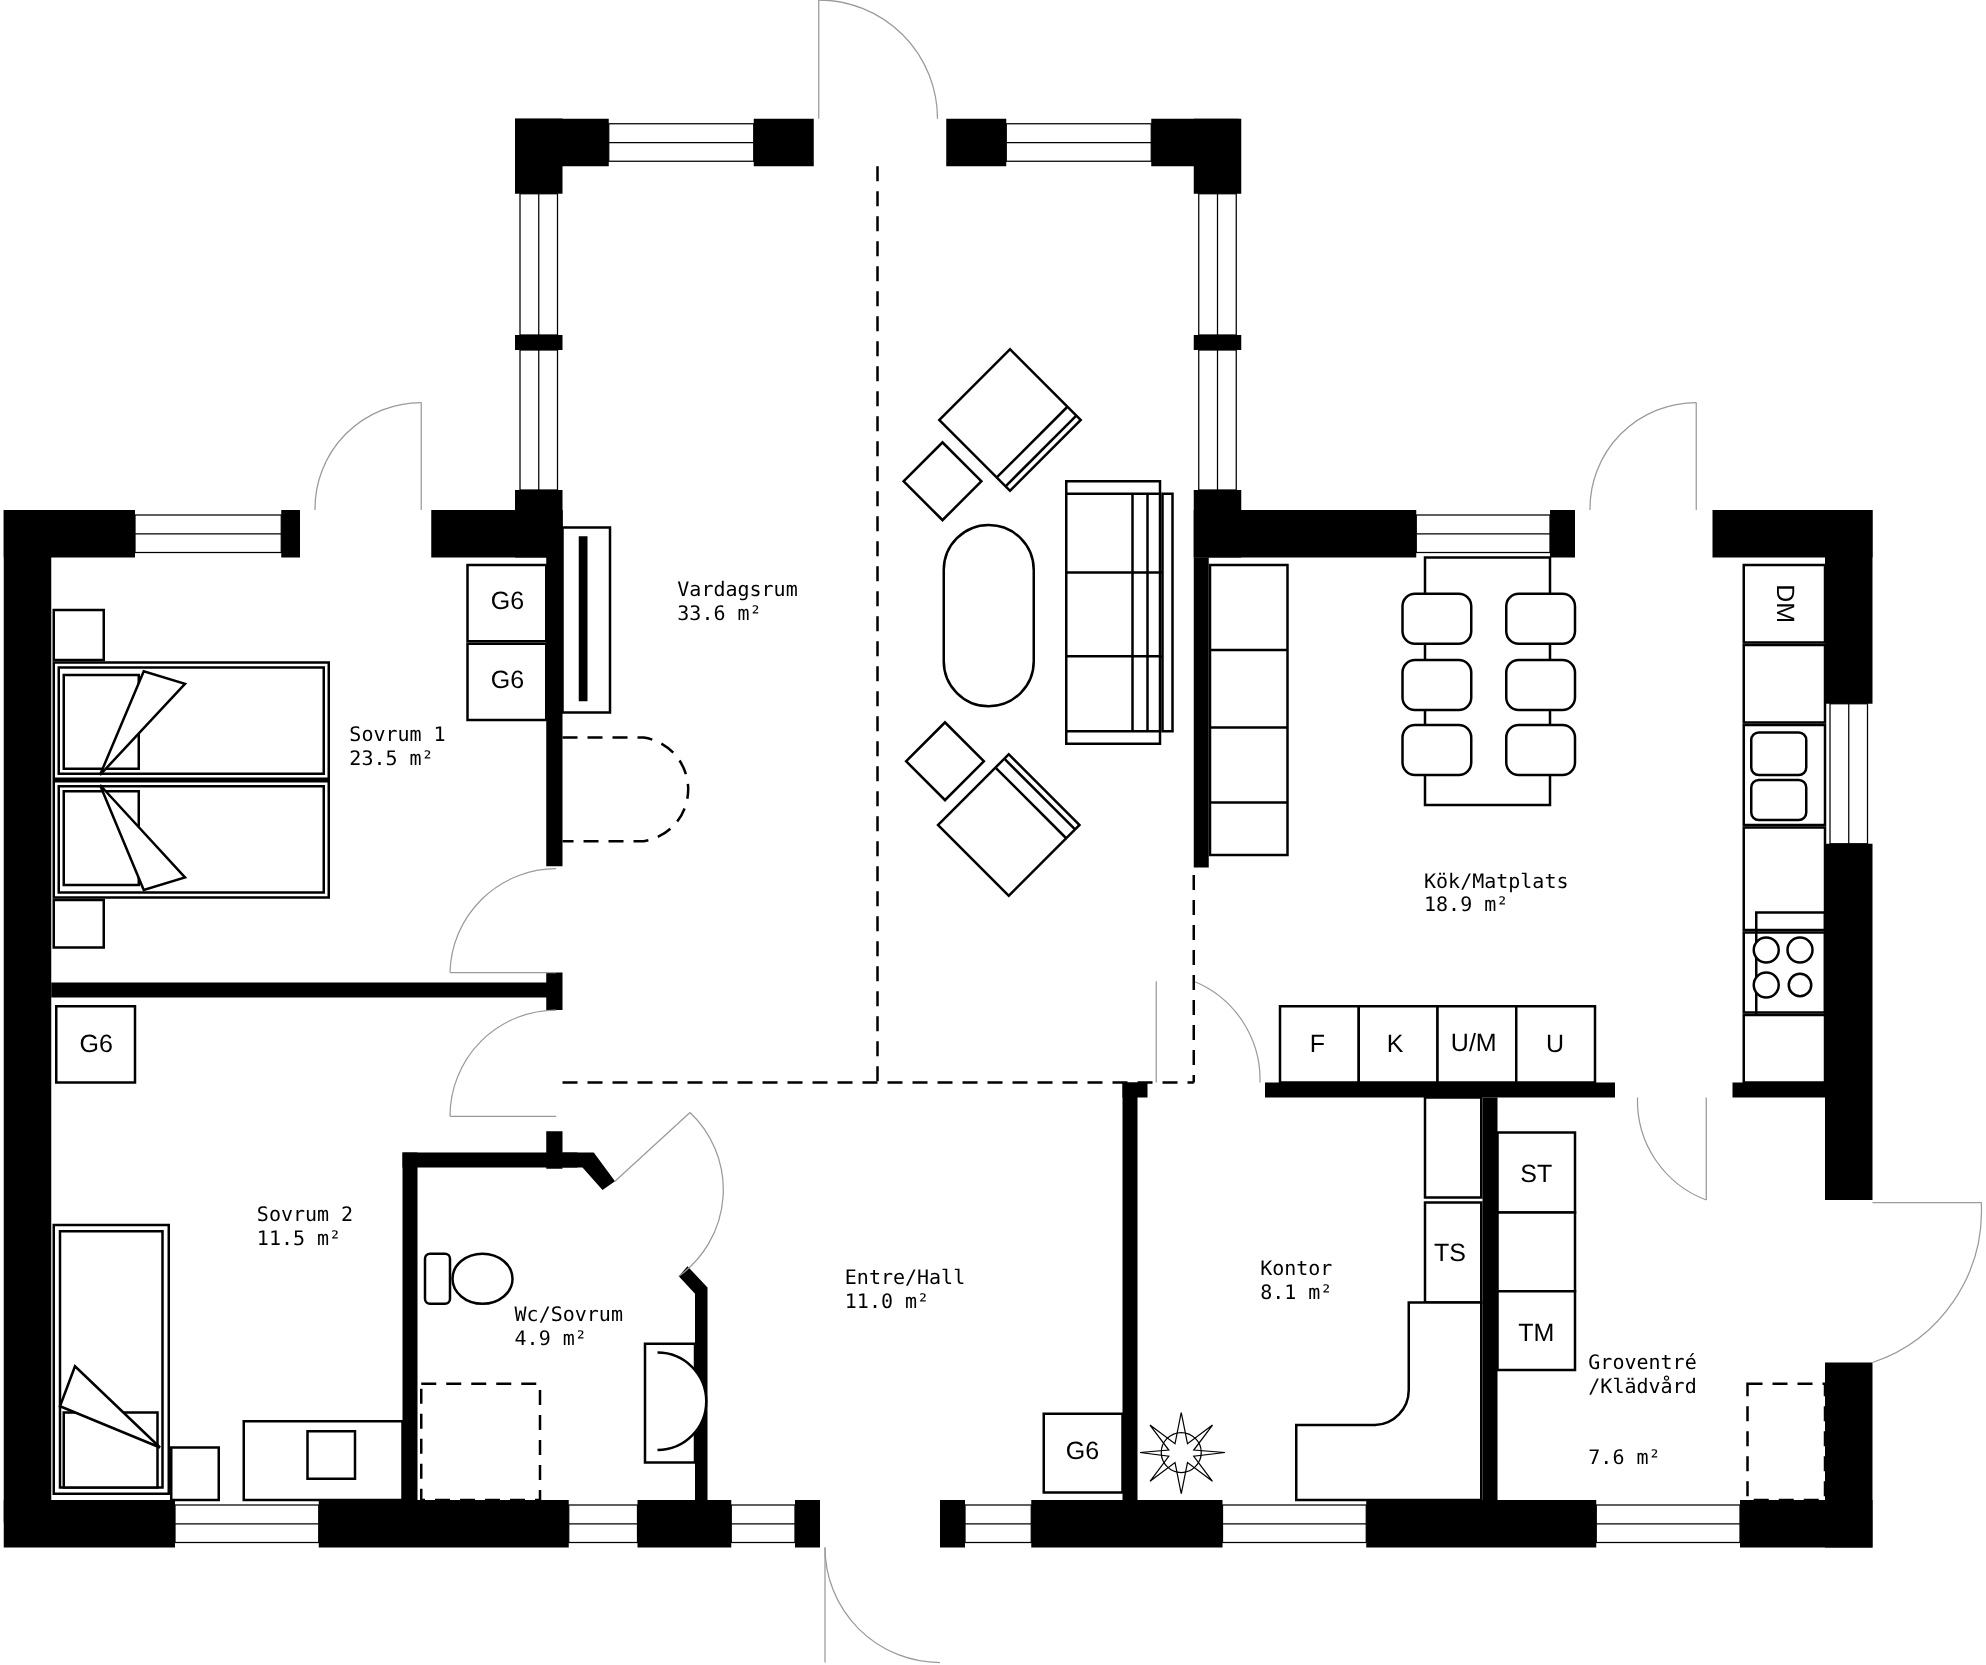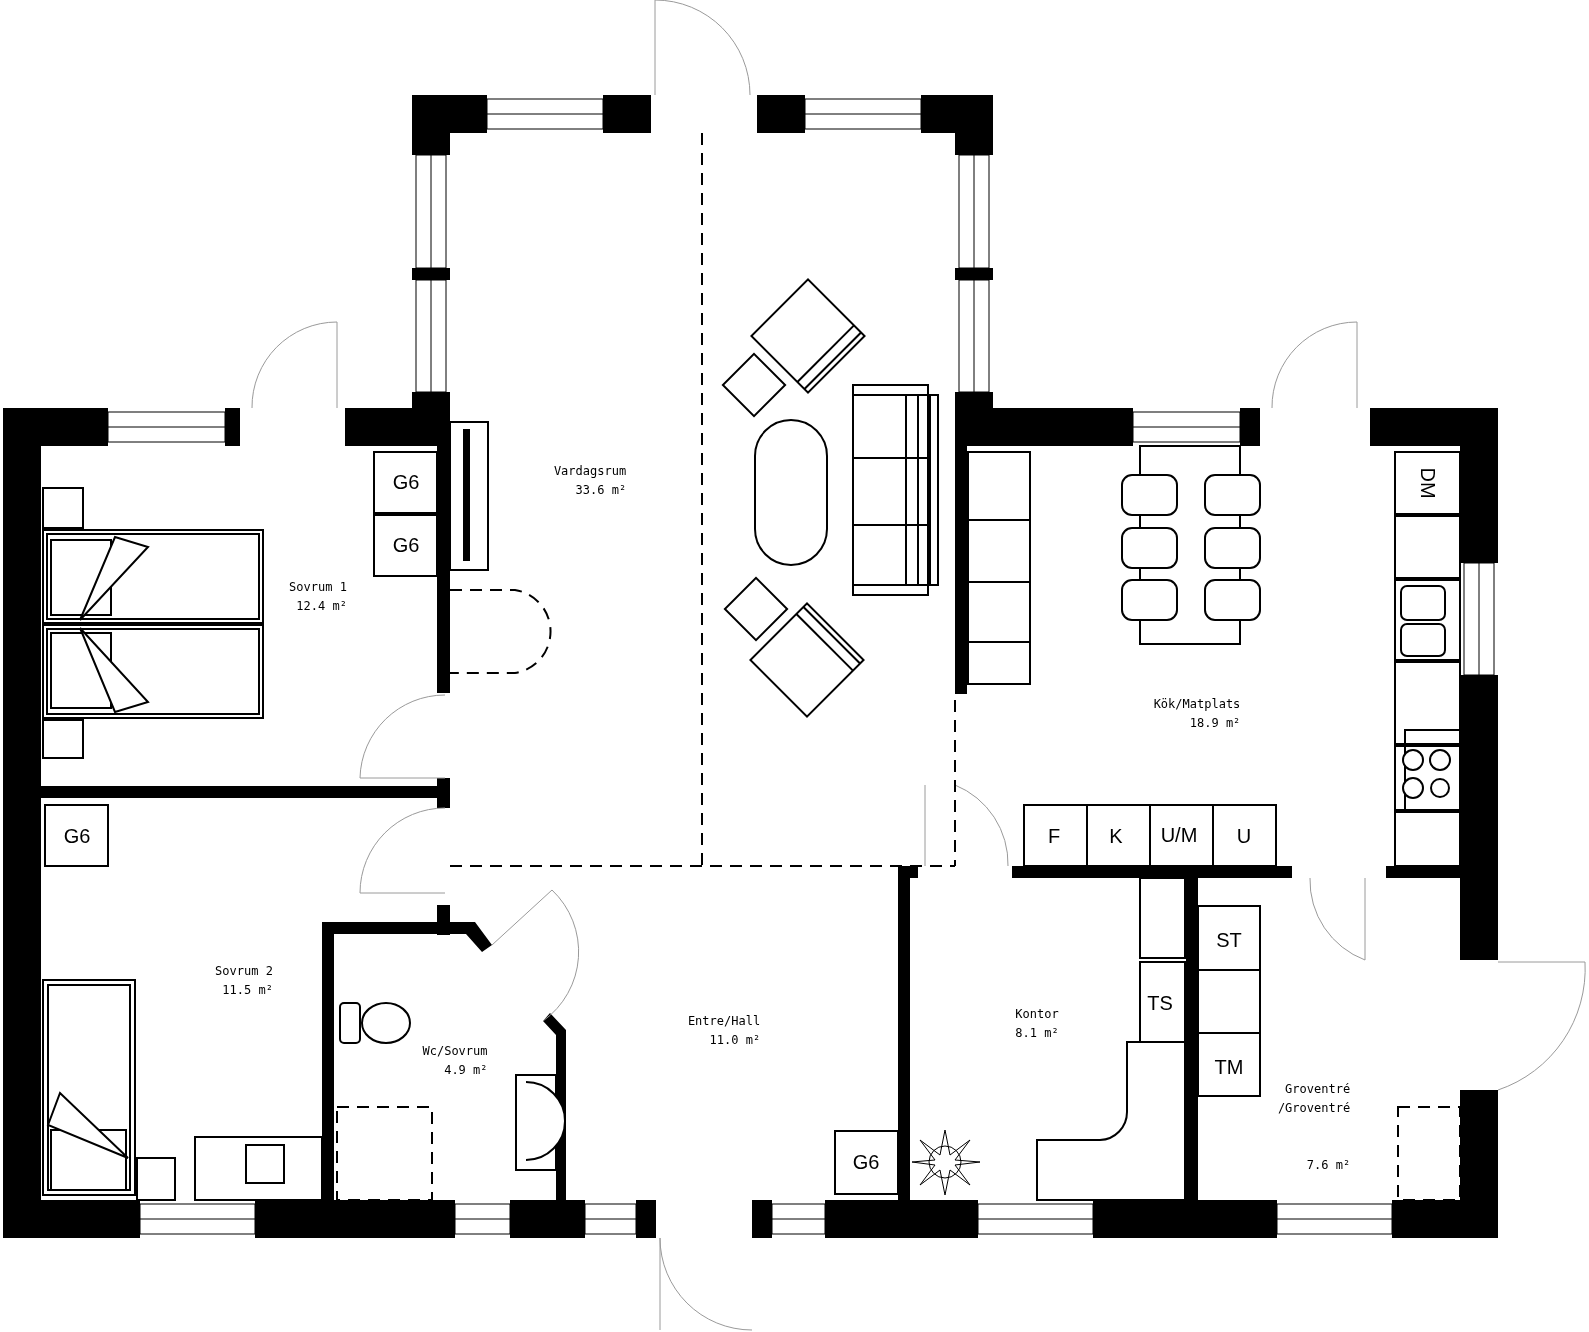--- a/index.html
+++ b/index.html
@@ -1,18 +1,18 @@
 <!DOCTYPE html>
 <html><head>
 <meta charset="utf-8">
 <style>
   html, body { margin: 0; padding: 0; background: #ffffff; }
   body { width: 1589px; height: 1332px; position: relative; overflow: hidden; }
   #plan { position: absolute; left: 0; top: 0; }
-  .room-label { position: absolute; font-family: "DejaVu Sans Mono", monospace; font-size: 12px; line-height: 19px; text-align: right; color: #000; white-space: nowrap; transform: translateX(-50%); }
+  .room-label { position: absolute; font-family: "DejaVu Sans Mono", monospace; font-size: 16px; line-height: 19px; text-align: left; color: #000; white-space: nowrap; transform: translateX(-50%); }
   .fixture-label { position: absolute; font-family: "Liberation Sans", sans-serif; font-size: 20px; color: #000; transform: translate(-50%, -50%); white-space: nowrap; }
   .fixture-label.vert { transform: translate(-50%, -50%) rotate(90deg); }
 </style>
 </head>
 <body>
 
 <svg id="plan" width="1589" height="1332" viewBox="0 0 1589 1332" xmlns="http://www.w3.org/2000/svg">
 
   <g fill="#000">
 
@@ -240,21 +240,21 @@
     <path d="M945 1130 L950 1155 L970 1140 L955 1160 L980 1162 L955 1165 L970 1185 L950 1170 L945 1195 L940 1170 L920 1185 L935 1165 L912 1162 L935 1160 L920 1140 L940 1155 Z"></path>
   </g>
 </svg>
 
 <div class="room-label" style="left:590px; top:462px;">
   <div>Vardagsrum</div>
   <div>33.6 m²</div>
 </div>
 <div class="room-label" style="left:318px; top:578px;">
   <div>Sovrum 1</div>
-  <div>12.4 m²</div>
+  <div>23.5 m²</div>
 </div>
 <div class="room-label" style="left:1197px; top:695px;">
   <div>Kök/Matplats</div>
   <div>18.9 m²</div>
 </div>
 <div class="room-label" style="left:244px; top:962px;">
   <div>Sovrum 2</div>
   <div>11.5 m²</div>
 </div>
 <div class="room-label" style="left:455px; top:1042px;">
@@ -264,21 +264,21 @@
 <div class="room-label" style="left:724px; top:1012px;">
   <div>Entre/Hall</div>
   <div>11.0 m²</div>
 </div>
 <div class="room-label" style="left:1037px; top:1005px;">
   <div>Kontor</div>
   <div>8.1 m²</div>
 </div>
 <div class="room-label" style="left:1314px; top:1042px; white-space:pre;">
   <div>Groventré
-/Groventré</div>
+/Klädvård</div>
   <div>7.6 m²</div>
 </div>
 
 <span class="fixture-label" style="left:406px; top:482px;">G6</span>
 <span class="fixture-label" style="left:406px; top:545px;">G6</span>
 <span class="fixture-label" style="left:77px; top:836px;">G6</span>
 <span class="fixture-label" style="left:866px; top:1162px;">G6</span>
 <span class="fixture-label" style="left:1054px; top:836px;">F</span>
 <span class="fixture-label" style="left:1116px; top:836px;">K</span>
 <span class="fixture-label" style="left:1179px; top:835px;">U/M</span>

